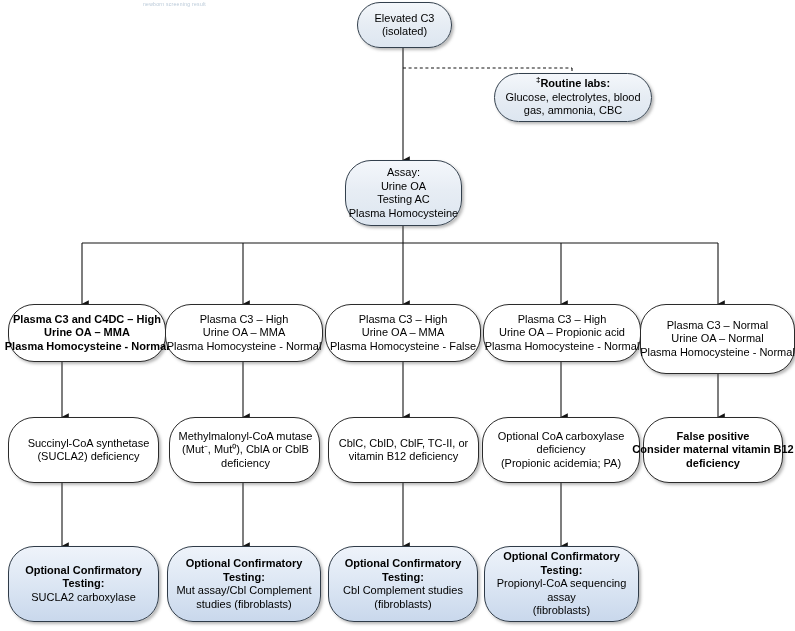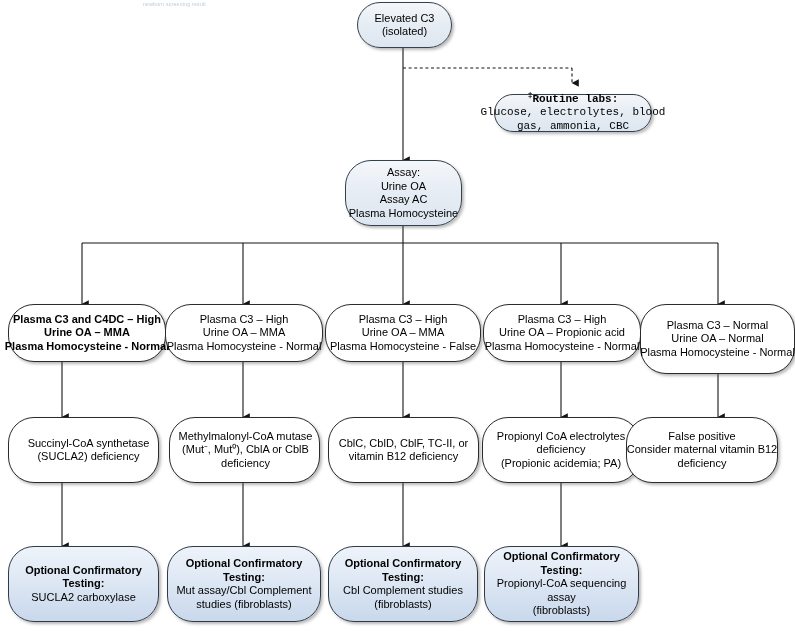--- a/index.html
+++ b/index.html
@@ -112,30 +112,30 @@
     </g>
   </svg>
 
   <div class="ghost" style="left:143px; top:1px;">newborn screening result</div>
 
   <div class="node n-steel" style="left:357px; top:2px; width:95px; height:46px;">
     <span class="ln">Elevated C3</span>
     <span class="ln">(isolated)</span>
   </div>
 
-  <div class="node n-steel" style="left:494px; top:94px; width:158px; height:38px;font-family:Liberation Mono, monospace;">
+  <div class="node n-steel" style="left:494px; top:73px; width:158px; height:49px;">
     <span class="ln bold"><sup>‡</sup><span>Routine labs:</span></span>
     <span class="ln">Glucose, electrolytes, blood</span>
     <span class="ln">gas, ammonia, CBC</span>
   </div>
 
   <div class="node n-steel" style="left:345px; top:160px; width:117px; height:66px;">
     <span class="ln">Assay:</span>
     <span class="ln">Urine OA</span>
-    <span class="ln">Assay AC</span>
+    <span class="ln">Testing AC</span>
     <span class="ln">Plasma Homocysteine</span>
   </div>
 
   <div class="node n-white" style="left:8px; top:304px; width:158px; height:58px;font-weight:bold;">
     <span class="ln">Plasma C3 and C4DC – High</span>
     <span class="ln">Urine OA – MMA</span>
     <span class="ln">Plasma Homocysteine - Normal</span>
   </div>
   <div class="node n-white" style="left:165px; top:304px; width:158px; height:58px;">
     <span class="ln">Plasma C3 – High</span>
@@ -165,25 +165,25 @@
   <div class="node n-white" style="left:169px; top:417px; width:151px; height:66px;padding-left:8px;">
     <span class="ln">Methylmalonyl-CoA mutase</span>
     <span class="ln">(Mut⁻, Mut⁰), CblA or CblB</span>
     <span class="ln">deficiency</span>
   </div>
   <div class="node n-white" style="left:328px; top:417px; width:151px; height:66px;">
     <span class="ln">CblC, CblD, CblF, TC-II, or</span>
     <span class="ln">vitamin B12 deficiency</span>
   </div>
   <div class="node n-white" style="left:482px; top:417px; width:158px; height:66px;">
-    <span class="ln">Propionyl CoA electrolytes</span>
+    <span class="ln">Optional CoA carboxylase</span>
     <span class="ln">deficiency</span>
     <span class="ln">(Propionic acidemia; PA)</span>
   </div>
-  <div class="node n-white" style="left:626px; top:417px; width:152px; height:66px;">
+  <div class="node n-white" style="left:643px; top:417px; width:140px; height:66px;font-weight:bold;">
     <span class="ln">False positive</span>
     <span class="ln">Consider maternal vitamin B12</span>
     <span class="ln">deficiency</span>
   </div>
 
   <div class="node n-blue" style="left:8px; top:546px; width:151px; height:76px;">
     <span class="ln bold">Optional Confirmatory</span>
     <span class="ln bold">Testing:</span>
     <span class="ln">SUCLA2 carboxylase</span>
   </div>

